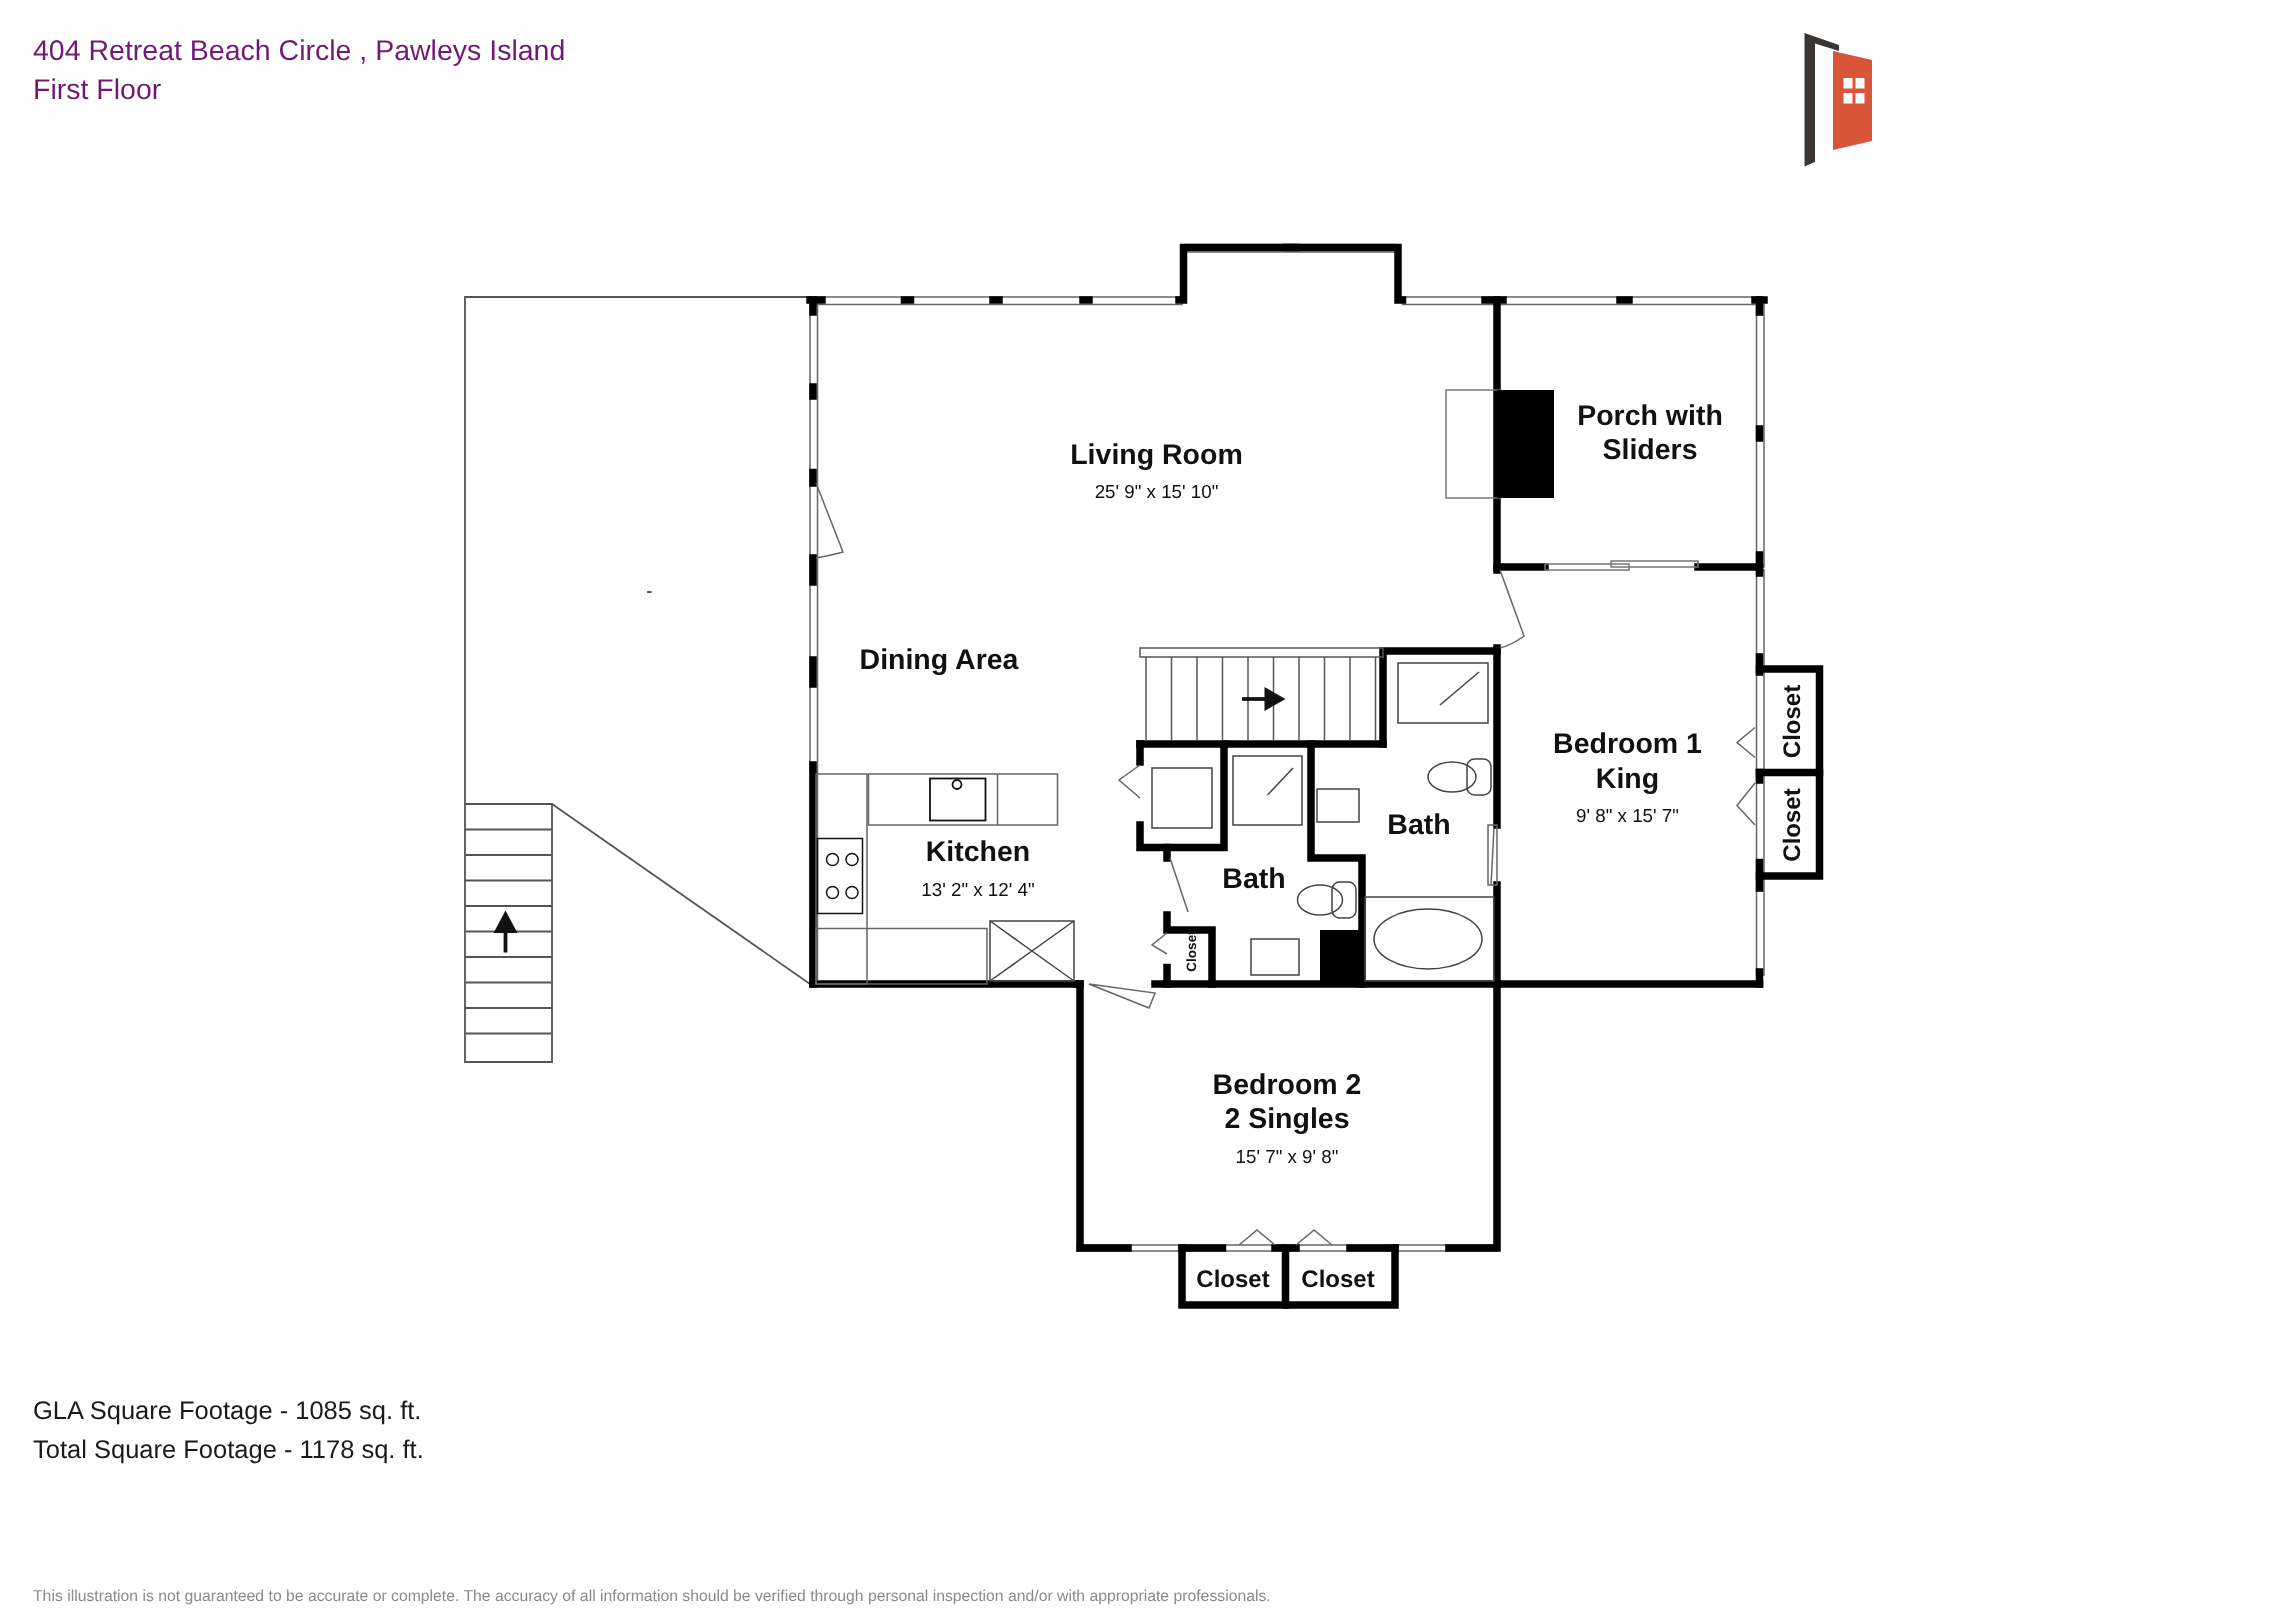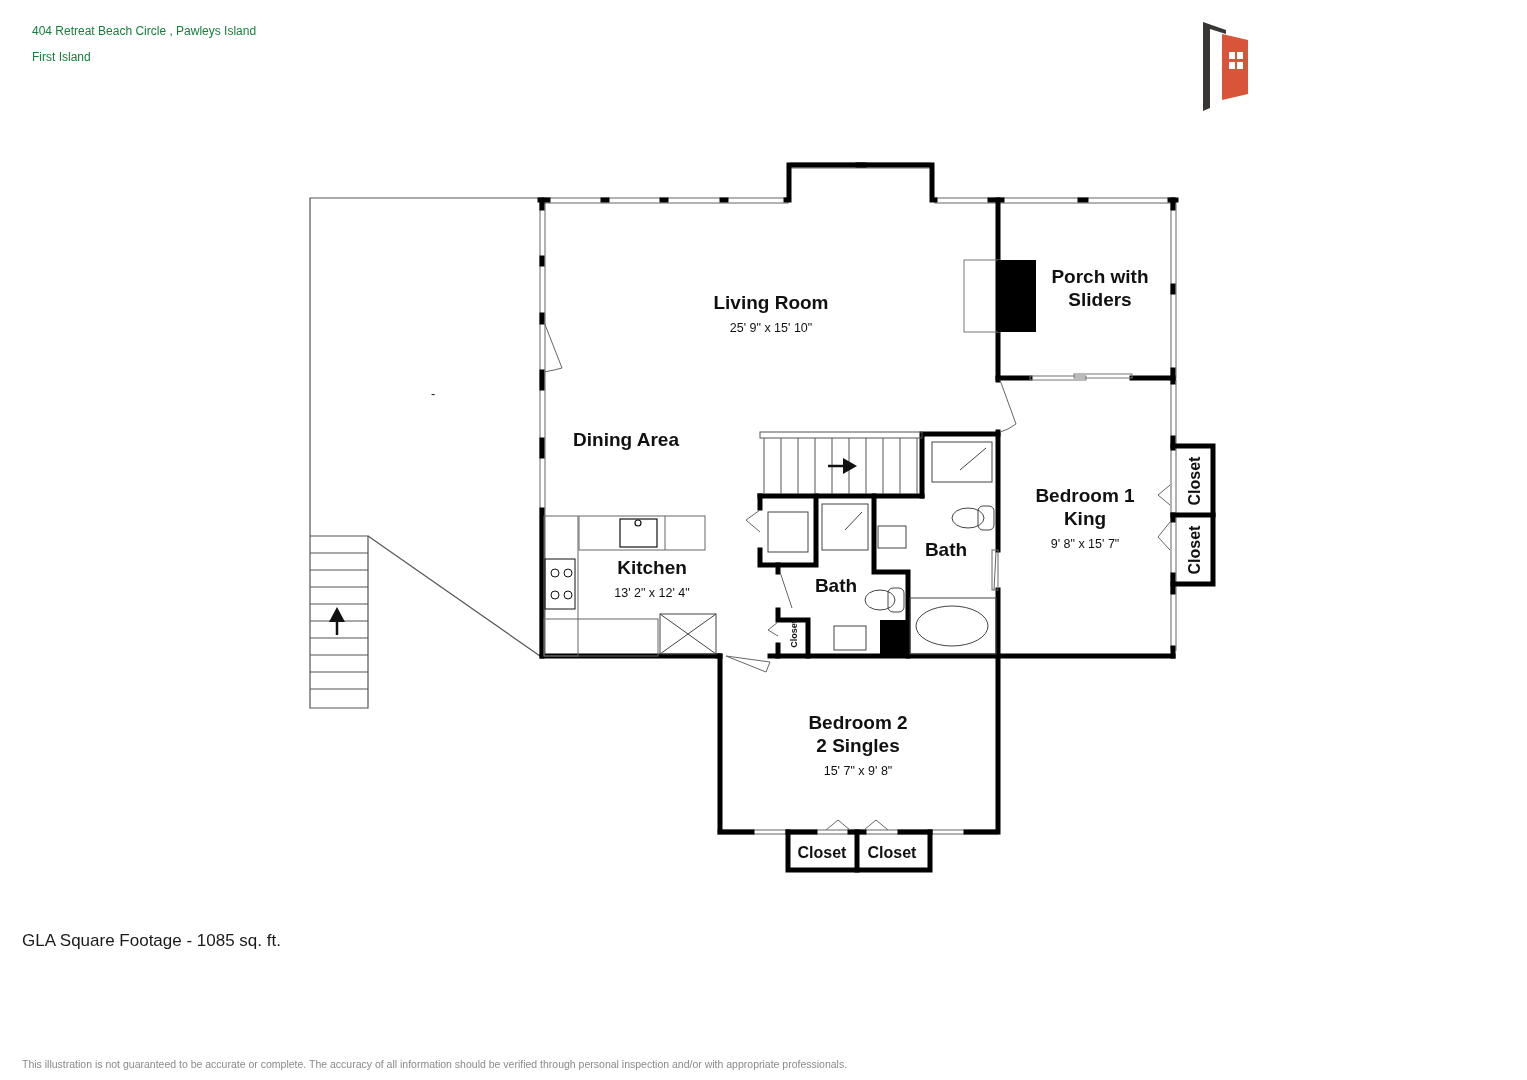--- a/index.html
+++ b/index.html
@@ -1,37 +1,37 @@
 <!DOCTYPE html>
 <html><head>
 <meta charset="utf-8">
 <style>
   html, body { margin: 0; padding: 0; background: #ffffff; }
   body { width: 1527px; height: 1080px; position: relative; overflow: hidden; font-family: "Liberation Sans", sans-serif; color: #111; }
-  .hdr { position: absolute; left: 32px; font-size: 12px; color: #15803d; }
+  .hdr { position: absolute; left: 22px; font-size: 19px; color: #701a75; }
   .hdr.addr { top: 24px; }
   .hdr.floor { top: 50px; }
   .logo { position: absolute; left: 1200px; top: 20px; width: 310px; height: 95px; }
   .logo-text { position: absolute; left: 66px; top: 16px; font-size: 46px; letter-spacing: -0.5px; white-space: nowrap; }
   .logo-inside { color: #3a3634; }
   .logo-maps { color: #d9553a; font-weight: bold; }
   .stats { position: absolute; left: 22px; top: 928px; font-size: 17px; line-height: 26px; color: #1a1a1a; }
   .stats div { white-space: nowrap; }
   .disclaimer { position: absolute; left: 22px; top: 1057px; font-size: 10.5px; line-height: 15px; color: #8a8a8a; white-space: nowrap; }
   .plan { position: absolute; left: 0; top: 0; }
   .room-label { font-family: "Liberation Sans", sans-serif; font-weight: bold; font-size: 19px; fill: #111; }
   .room-dim { font-family: "Liberation Sans", sans-serif; font-size: 12.5px; fill: #111; }
   .closet-label { font-family: "Liberation Sans", sans-serif; font-weight: bold; font-size: 16px; fill: #111; }
   .closet-small { font-family: "Liberation Sans", sans-serif; font-weight: bold; font-size: 9px; fill: #111; }
 </style>
 </head>
 <body>
 
 <div class="hdr addr">404 Retreat Beach Circle , Pawleys Island</div>
-<div class="hdr floor">First Island</div>
+<div class="hdr floor">First Floor</div>
 
 <div class="logo">
   <svg width="70" height="95" viewBox="0 0 70 95" style="position:absolute;left:0;top:0;">
     <polygon points="3,2 3,91 10,88 10,9 26,14 26,10" fill="#3a3634"></polygon>
     <polygon points="22,14 22,80 48,74 48,20" fill="#d9553a"></polygon>
     <rect x="29" y="32" width="6" height="7" fill="#fff"></rect>
     <rect x="37" y="32" width="6" height="7" fill="#fff"></rect>
     <rect x="29" y="42" width="6" height="7" fill="#fff"></rect>
     <rect x="37" y="42" width="6" height="7" fill="#fff"></rect>
     <rect x="7" y="46" width="2" height="8" fill="#3a3634"></rect>
@@ -234,17 +234,18 @@
   <text x="822" y="858" class="closet-label" text-anchor="middle">Closet</text>
   <text x="892" y="858" class="closet-label" text-anchor="middle">Closet</text>
 
   <text transform="translate(1200,481) rotate(-90)" class="closet-label" text-anchor="middle">Closet</text>
   <text transform="translate(1200,550) rotate(-90)" class="closet-label" text-anchor="middle">Closet</text>
   <text transform="translate(797,634) rotate(-90)" class="closet-small" text-anchor="middle">Closet</text>
 </svg>
 
 <div class="stats">
   <div>GLA Square Footage - 1085 sq. ft.</div>
+  <div>Total Square Footage - 1178 sq. ft.</div>
 </div>
 
 <div class="disclaimer">
   <div>This illustration is not guaranteed to be accurate or complete. The accuracy of all information should be verified through personal inspection and/or with appropriate professionals.</div>
 </div>
 
 </body></html>

